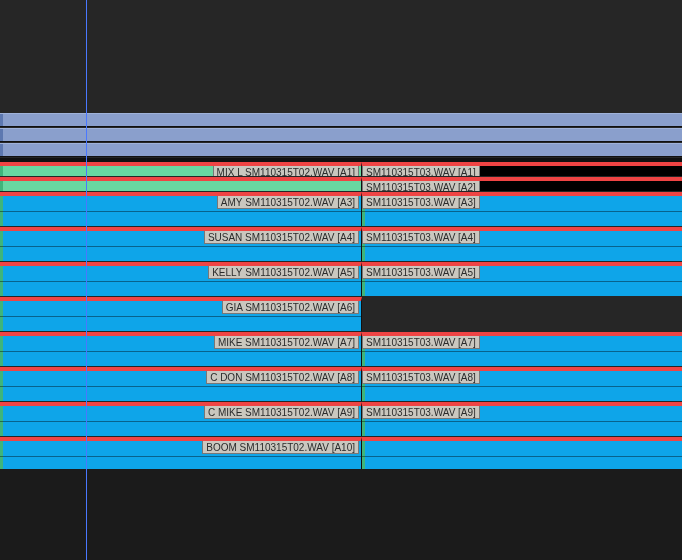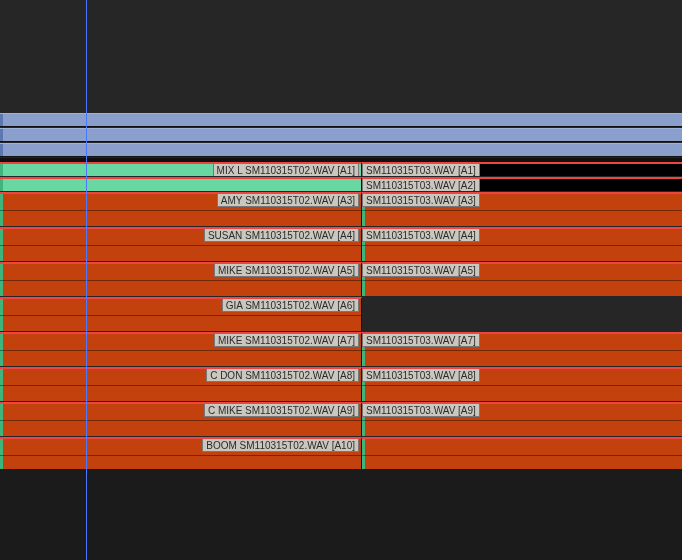--- a/index.html
+++ b/index.html
@@ -64,21 +64,21 @@
     height: 34px;
     border-top: none;
     margin-bottom: 1px;
   }
   .clip {
     position: absolute;
     top: 0; bottom: 0;
     display: flex;
     align-items: flex-start;
     overflow: hidden;
-    border-top: 2px solid #ef4444;
+    border-top: 4px solid #ef4444;
   }
   .clip-left {
     left: 0;
     width: 362px;
     background: #68d7a1;
     border-right: 1px solid #111;
   }
   .clip-right {
     left: 362px;
     right: 0;
@@ -104,21 +104,21 @@
     border: 1px solid #777;
     border-top: none;
     white-space: nowrap;
   }
   .clip-right .label {
     right: auto;
     left: 0;
   }
   
   .audio-track.tall .clip {
-    background: #c2410c;
+    background: #0ea5e9;
     padding-left: 16px;
   }
   .audio-track.tall .clip::after {
     content: "";
     position: absolute;
     left: 0; right: 0;
     top: 50%;
     height: 0;
     border-top: 1px solid rgba(0,0,0,0.4);
   }
@@ -206,21 +206,21 @@
       </div>
       <div class="clip clip-right">
         <div class="head-notch"></div>
         <div class="label">SM110315T03.WAV [A4]</div>
       </div>
     </div>
 
     <div class="audio-track tall">
       <div class="clip clip-left">
         <div class="head-notch"></div>
-        <div class="label">MIKE SM110315T02.WAV [A5]</div>
+        <div class="label">KELLY SM110315T02.WAV [A5]</div>
       </div>
       <div class="clip clip-right">
         <div class="head-notch"></div>
         <div class="label">SM110315T03.WAV [A5]</div>
       </div>
     </div>
 
     <div class="audio-track tall">
       <div class="clip clip-left">
         <div class="head-notch"></div>

